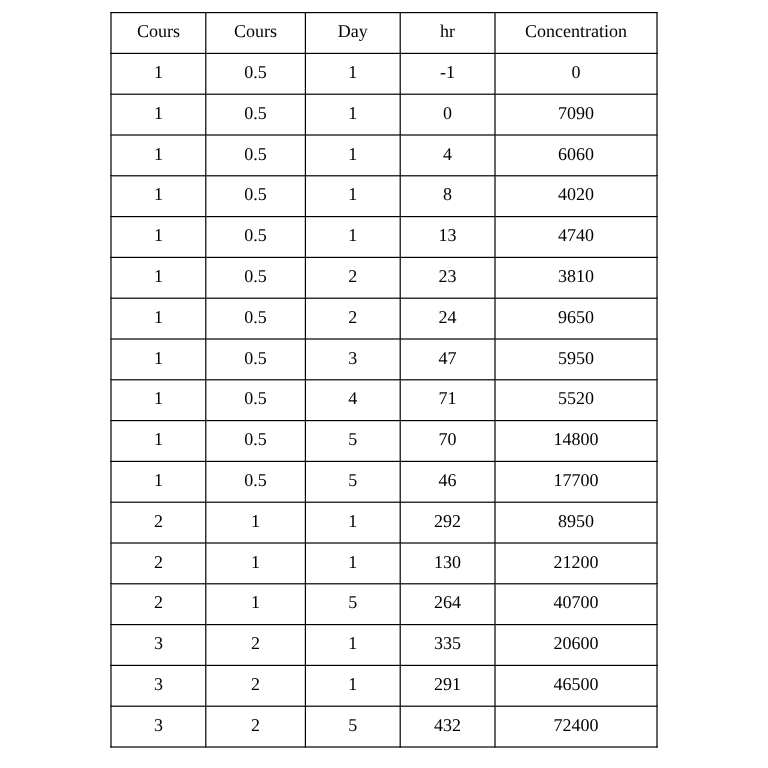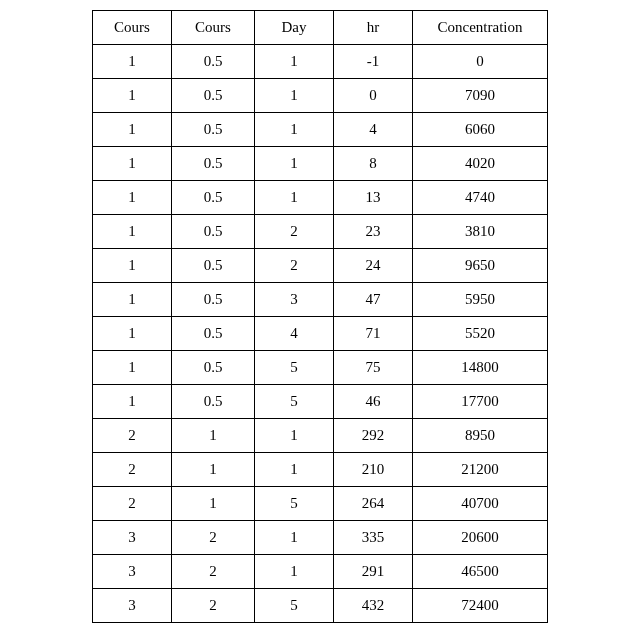--- a/index.html
+++ b/index.html
@@ -127,42 +127,42 @@
           <td>1</td>
           <td>0.5</td>
           <td>4</td>
           <td>71</td>
           <td>5520</td>
         </tr>
         <tr>
           <td>1</td>
           <td>0.5</td>
           <td>5</td>
-          <td>75</td>
+          <td>70</td>
           <td>14800</td>
         </tr>
         <tr>
           <td>1</td>
           <td>0.5</td>
           <td>5</td>
           <td>46</td>
           <td>17700</td>
         </tr>
         <tr>
           <td>2</td>
           <td>1</td>
           <td>1</td>
           <td>292</td>
           <td>8950</td>
         </tr>
         <tr>
           <td>2</td>
           <td>1</td>
           <td>1</td>
-          <td>210</td>
+          <td>130</td>
           <td>21200</td>
         </tr>
         <tr>
           <td>2</td>
           <td>1</td>
           <td>5</td>
           <td>264</td>
           <td>40700</td>
         </tr>
         <tr>

